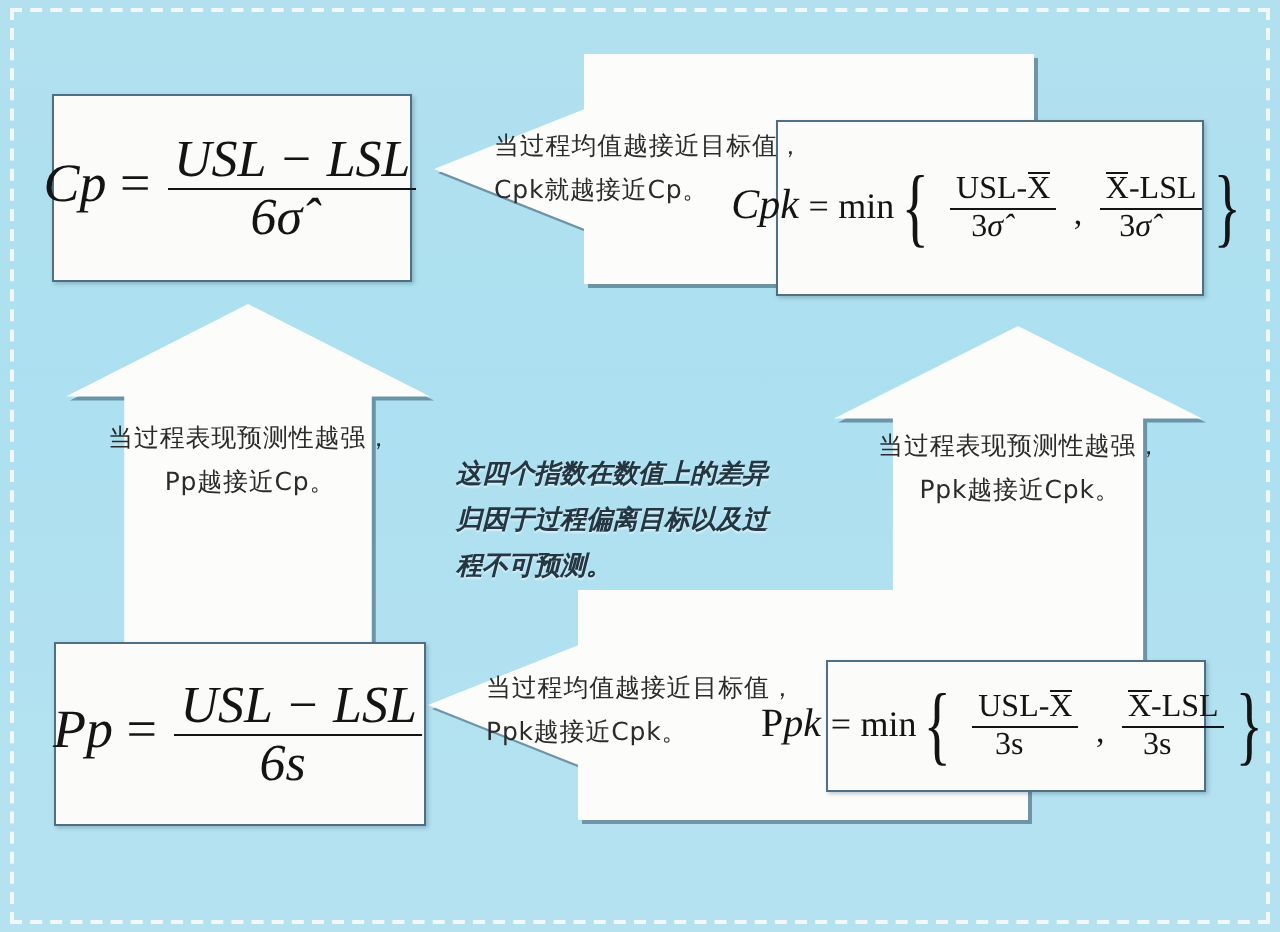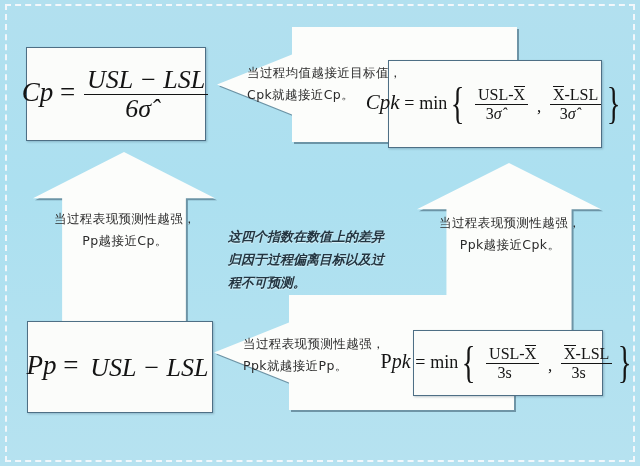--- a/index.html
+++ b/index.html
@@ -168,21 +168,21 @@
   <div class="arrow-shadow arrow-up" id="arrow-left-vsh"></div>
   <div class="arrow-shadow arrow-up" id="arrow-right-vsh"></div>
 
   <div class="arrow arrow-left" id="arrow-top"></div>
   <div class="arrow arrow-left" id="arrow-bottom"></div>
   <div class="arrow arrow-up" id="arrow-left-v"></div>
   <div class="arrow arrow-up" id="arrow-right-v"></div>
 
   <div class="arrow-text" id="arrow-top-text">当过程均值越接近目标值，Cpk就越接近Cp。</div>
 
-  <div class="arrow-text" id="arrow-bottom-text">当过程表现预测性越强，Ppk就越接近Pp。</div>
+  <div class="arrow-text" id="arrow-bottom-text">当过程均值越接近目标值，Ppk越接近Cpk。</div>
 
   <div class="arrow-text" id="arrow-left-text">当过程表现预测性越强，Pp越接近Cp。</div>
 
   <div class="arrow-text" id="arrow-right-text">当过程表现预测性越强，Ppk越接近Cpk。</div>
 
   <div id="center-note">这四个指数在数值上的差异归因于过程偏离目标以及过程不可预测。</div>
 
   <div class="fbox" id="box-cp">
     <span class="math simple-eq">
       <span class="mi">Cp</span>
@@ -193,20 +193,21 @@
       </span>
     </span>
   </div>
 
   <div class="fbox" id="box-pp">
     <span class="math simple-eq">
       <span class="mi">Pp</span>
       <span>=</span>
       <span class="frac">
         <span class="num mi">USL − LSL</span>
+        <span class="den"><span class="mi">6</span><span class="mi">s</span></span>
       </span>
     </span>
   </div>
 
   <div class="fbox" id="box-cpk">
     <span class="math min-eq">
       <span class="mi" style="font-size:21px;">C</span><span class="mi" style="font-size:21px;">pk</span>
       <span style="font-size:18px;">=</span>
       <span class="minword">min</span><span class="big-brace">{</span>
       <span class="frac">

